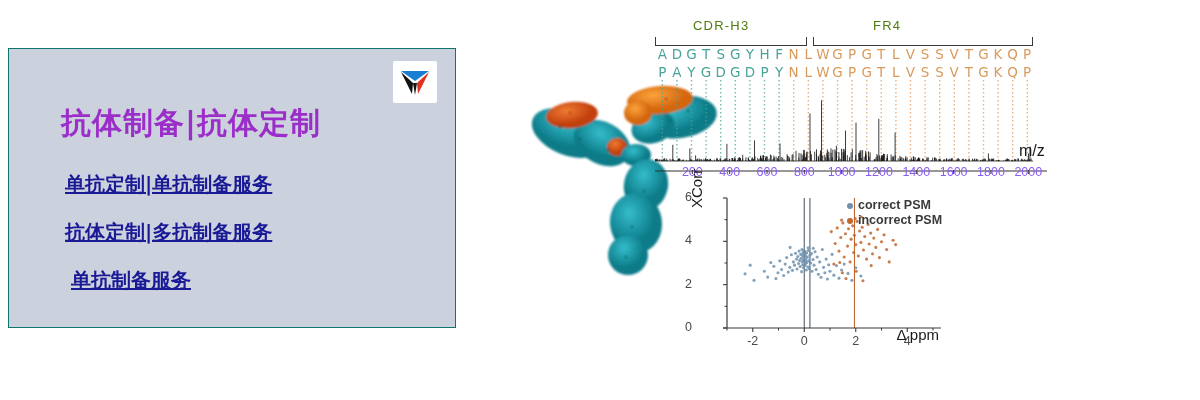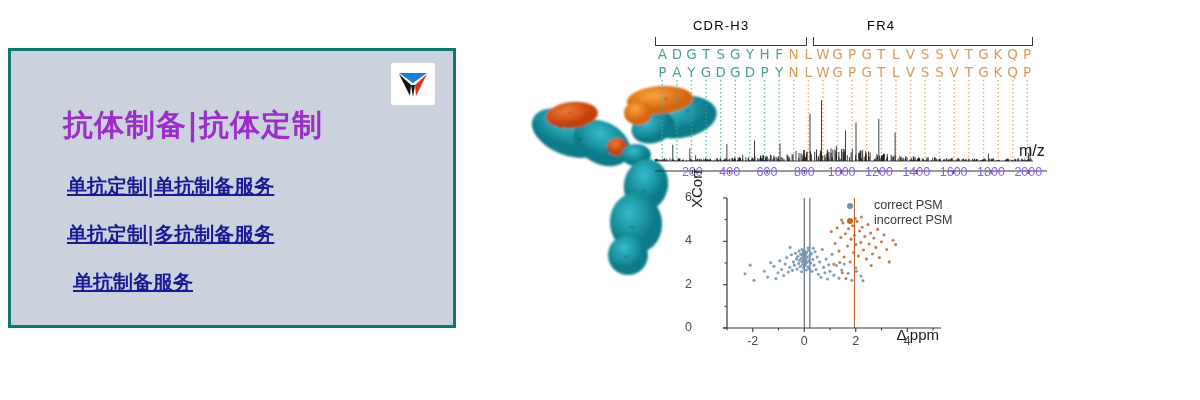--- a/index.html
+++ b/index.html
@@ -20,21 +20,21 @@
   }
 
   
   #promo-panel {
     position: absolute;
     left: 8px;
     top: 48px;
     width: 448px;
     height: 280px;
     background: #ccd2dd;
-    border: 3px solid #0f766e;
+    border: 1px solid #0f766e;
     box-sizing: border-box;
   }
   #promo-logo {
     position: absolute;
     right: 18px;
     top: 12px;
     width: 44px;
     height: 42px;
     background: #ffffff;
     border-radius: 2px;
@@ -80,26 +80,26 @@
     position: absolute;
     left: 155px;
     top: 18px;
     width: 378px;
     height: 62px;
   }
   .region-label {
     position: absolute;
     top: 0;
     font-size: 13px;
-    color: #000000;
+    color: #4d7c0f;
     letter-spacing: 1.2px;
     font-family: "Liberation Sans", sans-serif;
   }
   #region-label-cdr { left: 38px; }
-  #region-label-fr4 { left: 212px; }
+  #region-label-fr4 { left: 218px; }
 
   .bracket {
     position: absolute;
     top: 19px;
     height: 8px;
     border-bottom: 1.4px solid #3a3a3a;
   }
   .bracket::before, .bracket::after {
     content: "";
     position: absolute;
@@ -214,23 +214,24 @@
     position: absolute;
     left: 162px;
     top: 8px;
     font-size: 12.5px;
     color: #3a3a3a;
     font-family: "Liberation Sans", sans-serif;
   }
   .legend-row {
     display: flex;
     align-items: center;
-    gap: 21px;
+    gap: 5px;
     line-height: 15px;
     white-space: nowrap;
+    font-weight: bold;
   }
   .legend-dot {
     width: 6px; height: 6px;
     border-radius: 50%;
     flex: none;
   }
 
   
   #antibody { position: absolute; left: 20px; top: 55px; width: 215px; height: 235px; }
 </style>
@@ -246,21 +247,21 @@
         <polygon points="3,4 31,4 17,14" fill="#1a7fd4"></polygon>
         <polygon points="31,5 19,16 20,27" fill="#e03020"></polygon>
         <polygon points="3,5 15,16 14,27" fill="#111111"></polygon>
         <polygon points="15,16 19,16 17,28" fill="#111111"></polygon>
       </svg>
     </div>
 
     <div id="promo-title">抗体制备|抗体定制</div>
 
     <a class="promo-link" id="promo-link-0" href="#">单抗定制|单抗制备服务</a>
-    <a class="promo-link" id="promo-link-1" href="#">单抗定制|多抗制备服务</a>
+    <a class="promo-link" id="promo-link-1" href="#">抗体定制|多抗制备服务</a>
     <a class="promo-link" id="promo-link-2" href="#">单抗制备服务</a>
   </div>
 
   <div id="figure-panel">
 
     <svg id="antibody" viewBox="0 0 215 235">
       <defs>
         <filter id="blob">
             <feGaussianBlur stdDeviation="1.1"></feGaussianBlur>
           </filter>

